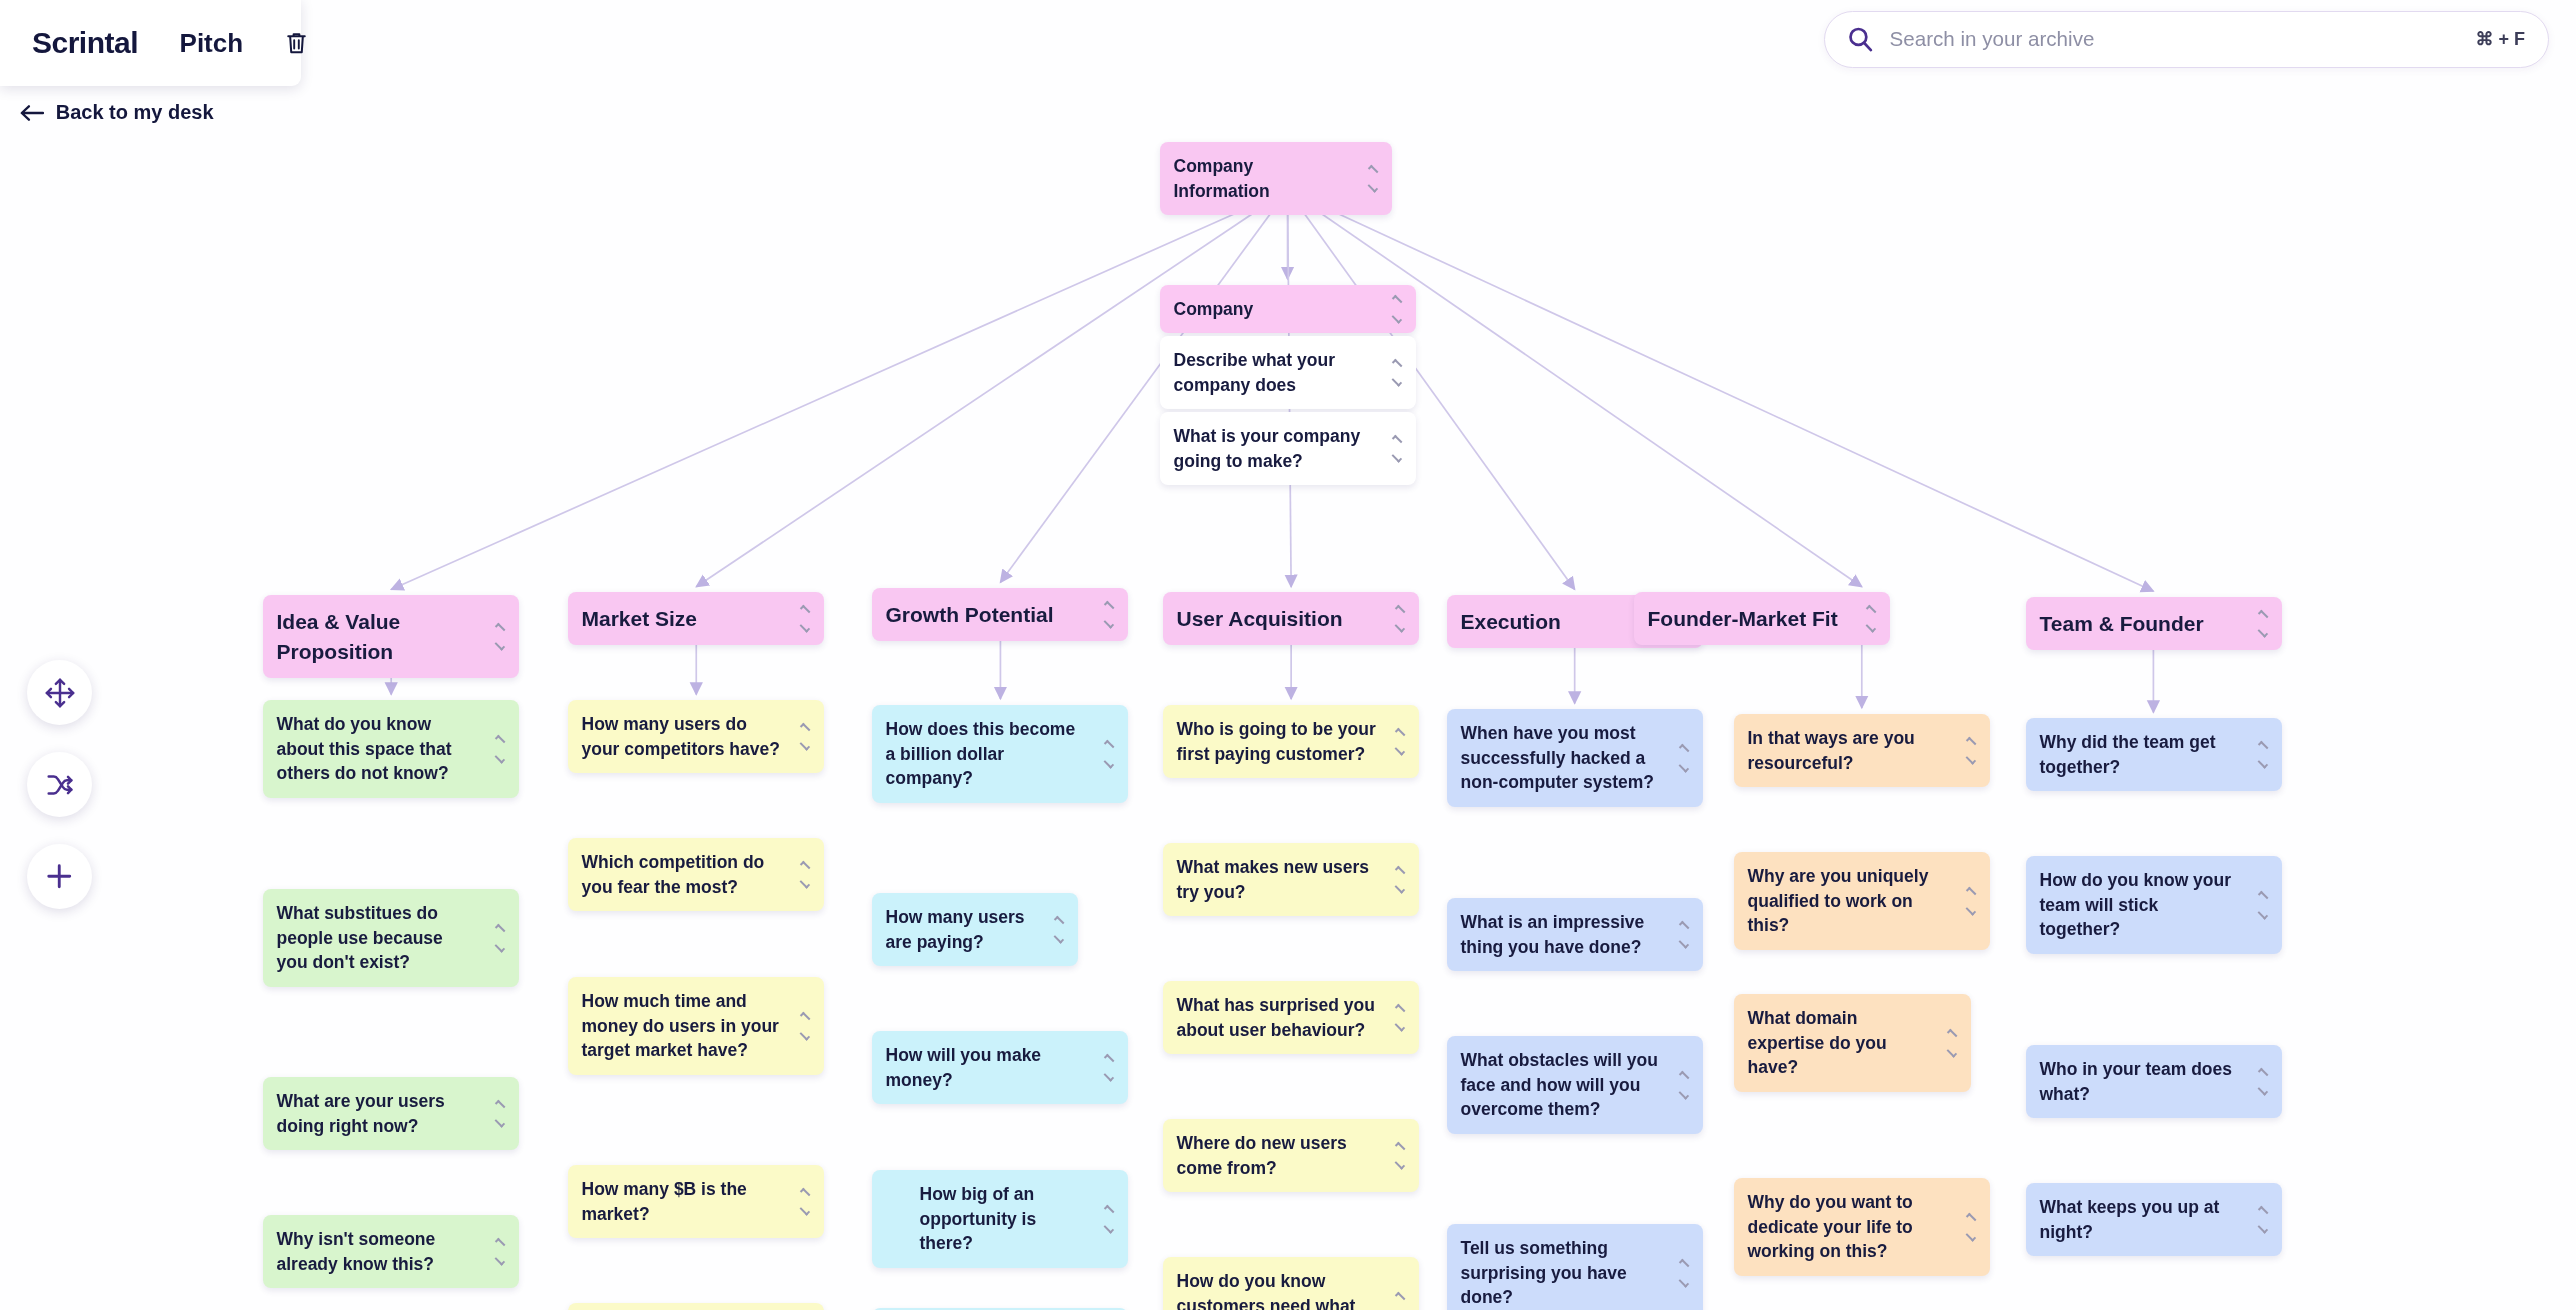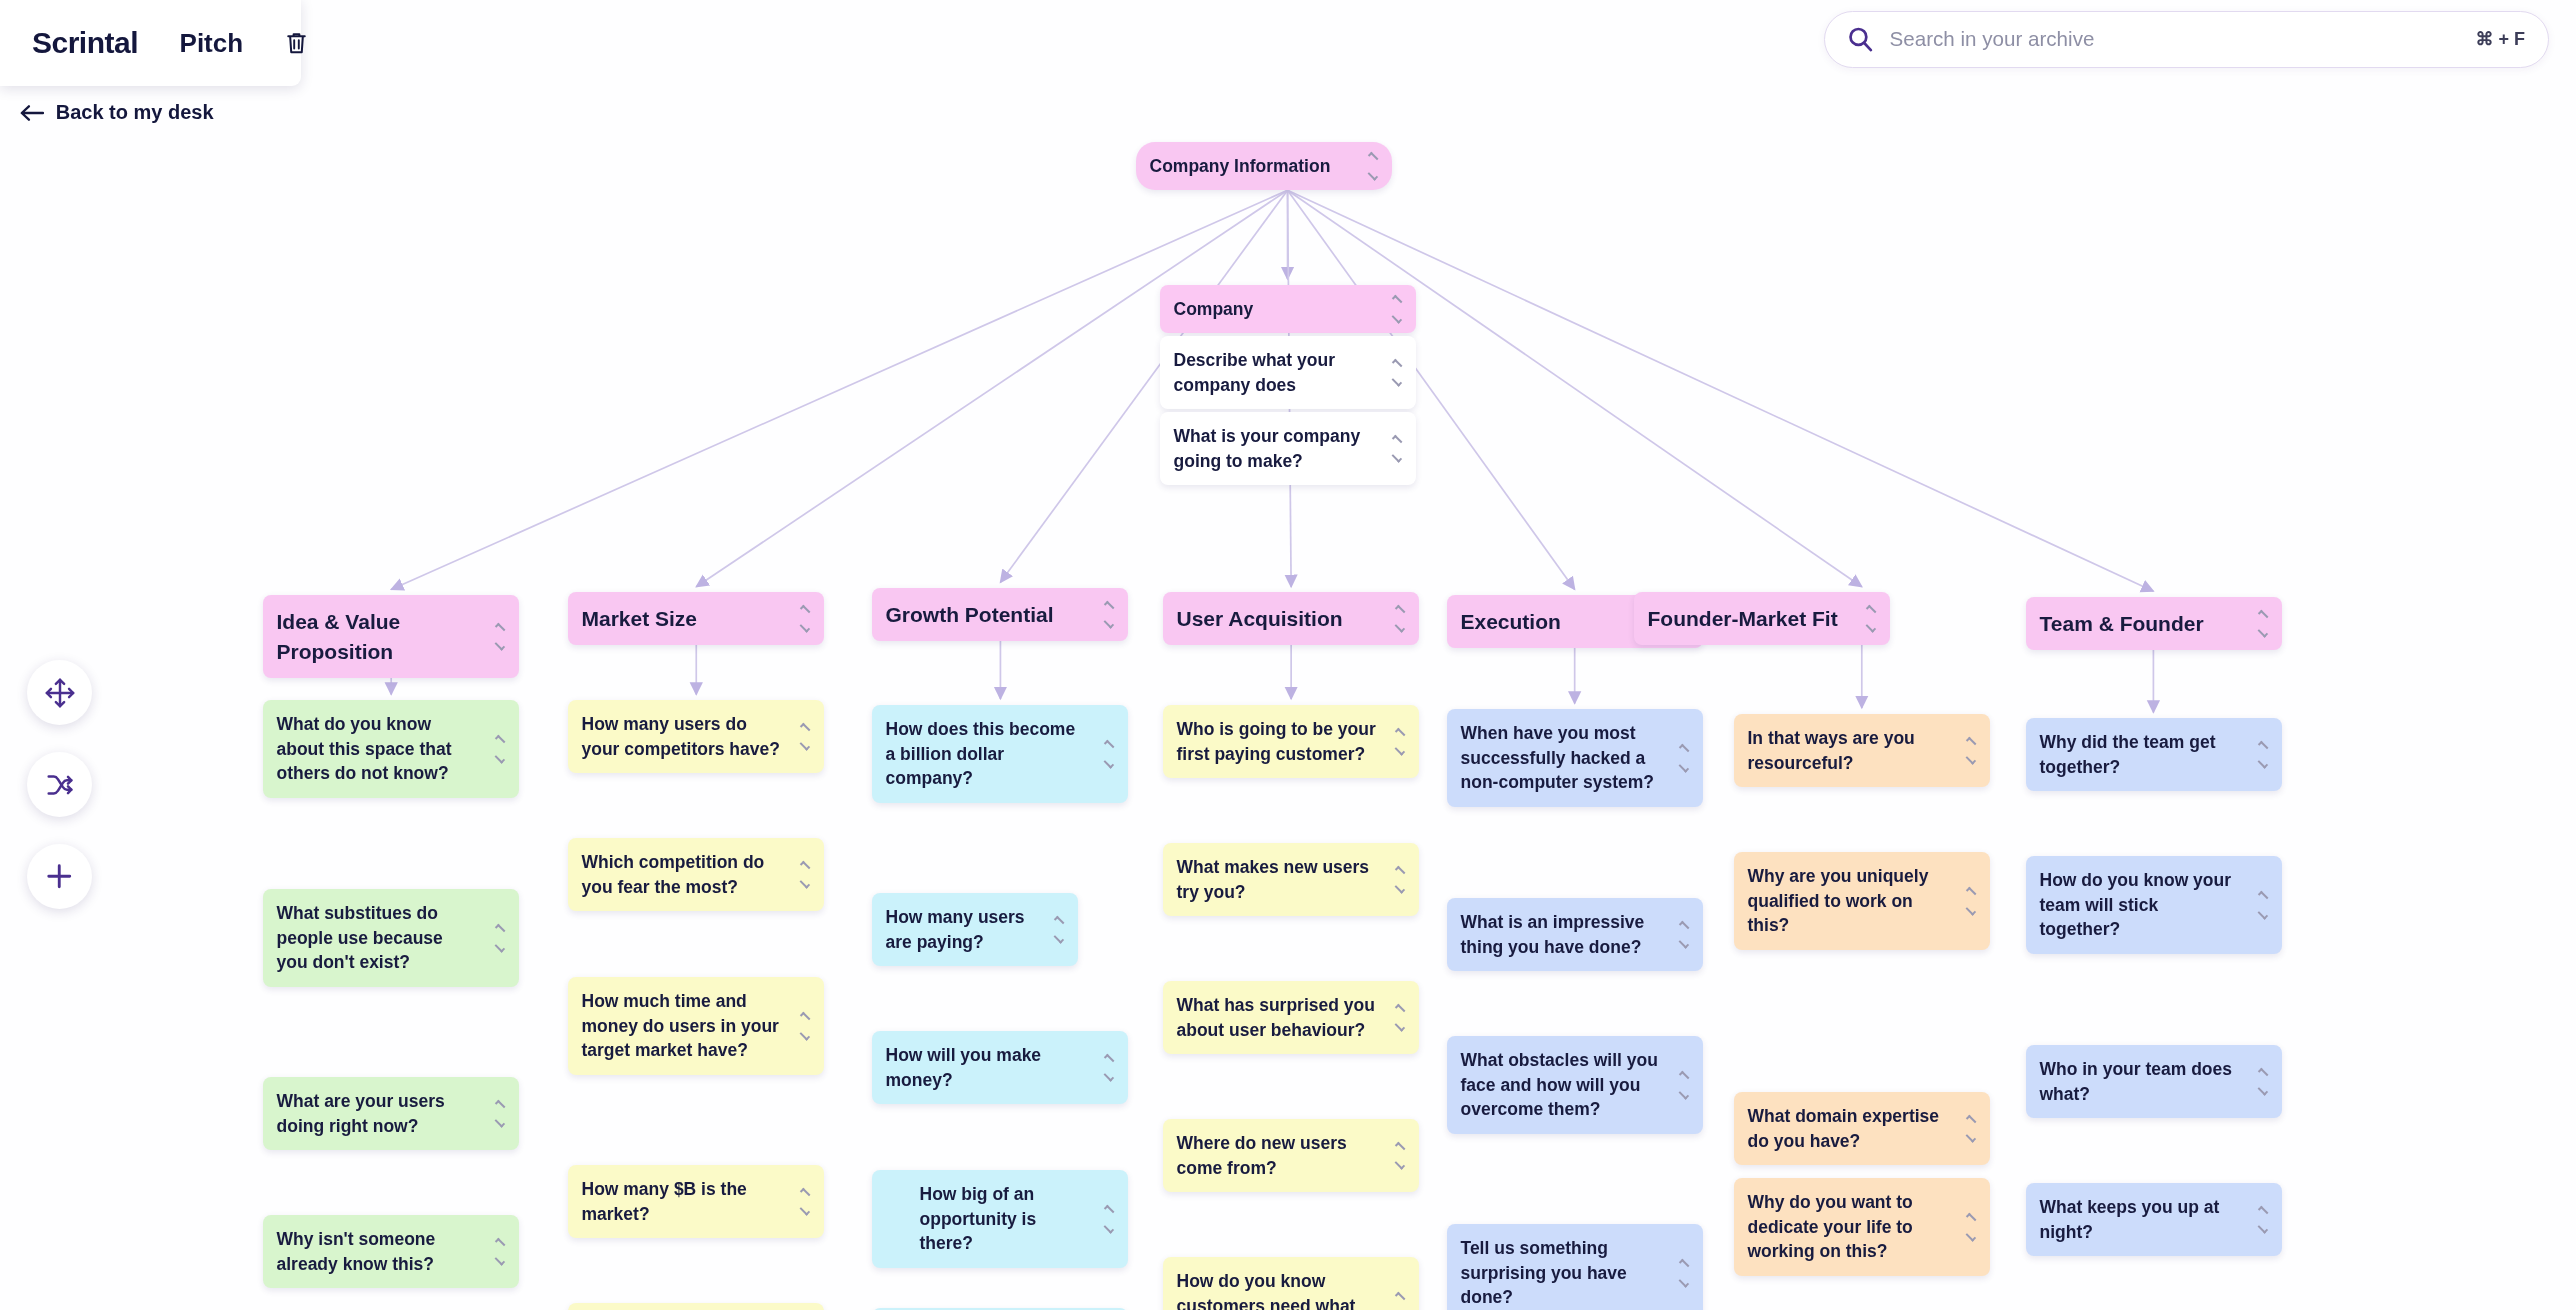--- a/index.html
+++ b/index.html
@@ -189,21 +189,21 @@
         <path d="M25.5 8.4L29 12l-3.5 3.6M25.5 18.4L29 22l-3.5 3.6"></path>
       </g>
     </svg>
   </div>
   <div class="toolbtn" style="top:844px">
     <svg width="30.5" height="30.5" viewBox="0 0 32 32">
       <path d="M16 5v22M5 16h22" stroke="#4a2f8f" stroke-width="3" stroke-linecap="round"></path>
     </svg>
   </div>
 
-<div class="card c-pink" style="left: 1136px; top: 142px; width: 256px; border-radius: 19px;">
+<div class="card c-pink" style="left: 1160px; top: 142px; width: 232px;">
       <span class="txt">Company Information</span>
       <span class="spin">
         <i class="up"></i>
         <i class="dn"></i>
       </span>
     </div>
     <div class="card c-pink2" style="left: 1160px; top: 285px; width: 256px;">
       <span class="txt">Company</span>
       <span class="spin">
         <i class="up"></i>
@@ -422,21 +422,21 @@
         <i class="dn"></i>
       </span>
     </div>
     <div class="card c-orange" style="left: 1734px; top: 852px; width: 256px;">
       <span class="txt" style="top: 958px;">Why are you uniquely qualified to work on this?</span>
       <span class="spin">
         <i class="up"></i>
         <i class="dn"></i>
       </span>
     </div>
-    <div class="card c-orange" style="left: 1734px; top: 1092px; width: 256px;">
+    <div class="card c-orange" style="left: 1734px; top: 994px; width: 237px;">
       <span class="txt" style="top: 1121px;">What domain expertise do you have?</span>
       <span class="spin">
         <i class="up"></i>
         <i class="dn"></i>
       </span>
     </div>
     <div class="card c-orange" style="left: 1734px; top: 1178px; width: 256px;">
       <span class="txt" style="top: 1284px;">Why do you want to dedicate your life to working on this?</span>
       <span class="spin">
         <i class="up"></i>

